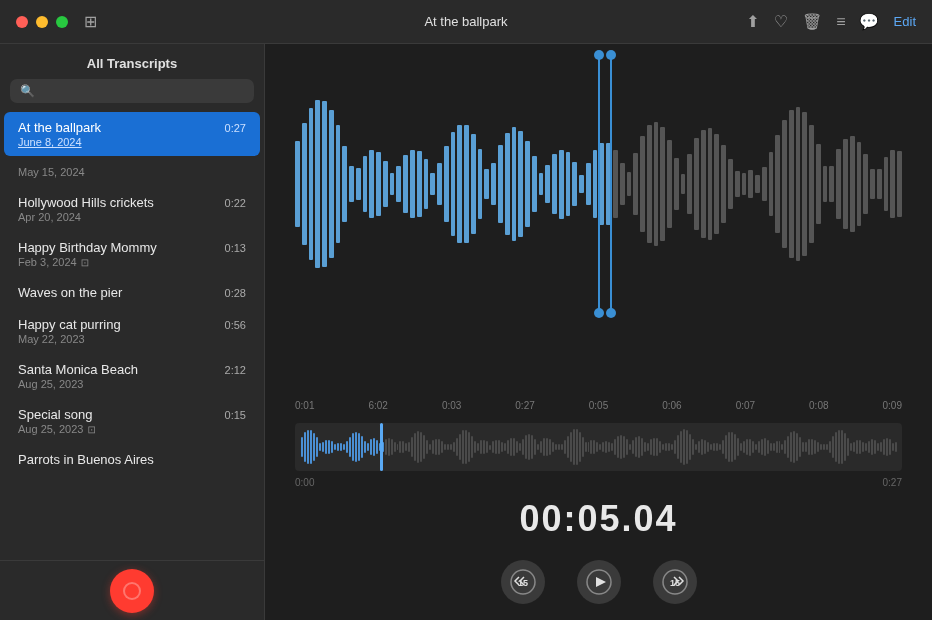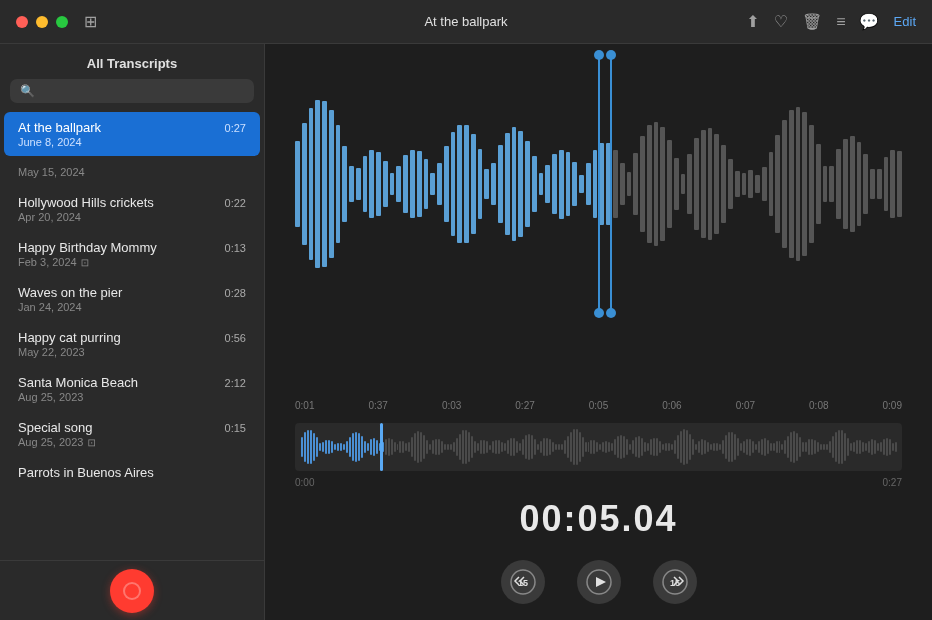--- a/index.html
+++ b/index.html
@@ -139,21 +139,21 @@
     .recording-meta {
       display: flex;
       align-items: center;
       gap: 4px;
       margin-top: 1px;
     }
     .recording-date {
       font-size: 11px;
       color: #888;
     }
-    .recording-item.active .recording-date { color: #cce0ff; }
+    .recording-item.active .recording-date { color: #cce0ff; text-decoration: underline; }
     .transcript-icon {
       font-size: 10px;
       color: #888;
     }
 
     
     .sidebar-bottom {
       height: 60px;
       display: flex;
       align-items: center;
@@ -417,23 +417,20 @@
           </div>
           <div class="recording-meta">
             <span class="recording-date">Feb 3, 2024</span>
             <span class="transcript-icon">⊡</span>
           </div>
         </div>
         <div class="recording-item">
           <div class="recording-item-top">
             <span class="recording-title">Waves on the pier</span>
             <span class="recording-duration">0:28</span>
-          </div>
-          <div class="recording-meta">
-            <span class="recording-date">Jan 24, 2024</span>
           </div>
         </div>
         <div class="recording-item">
           <div class="recording-item-top">
             <span class="recording-title">Happy cat purring</span>
             <span class="recording-duration">0:56</span>
           </div>
           <div class="recording-meta">
             <span class="recording-date">May 22, 2023</span>
           </div>
@@ -576,21 +573,21 @@
           </div>
         <div class="playhead-line">
           <div class="playhead-dot-top"></div>
           <div class="playhead-dot-bottom"></div>
         </div>
       </div>
     </div>
 
     <div class="time-ruler" id="time-ruler">
     <span>0:01</span>
-        <span>0:37</span>
+        <span>6:02</span>
         <span>0:03</span>
         <span>0:27</span>
         <span>0:05</span>
         <span>0:06</span>
         <span>0:07</span>
         <span>0:08</span>
         <span>0:09</span>
       </div>
 
     <div class="mini-waveform-container">

